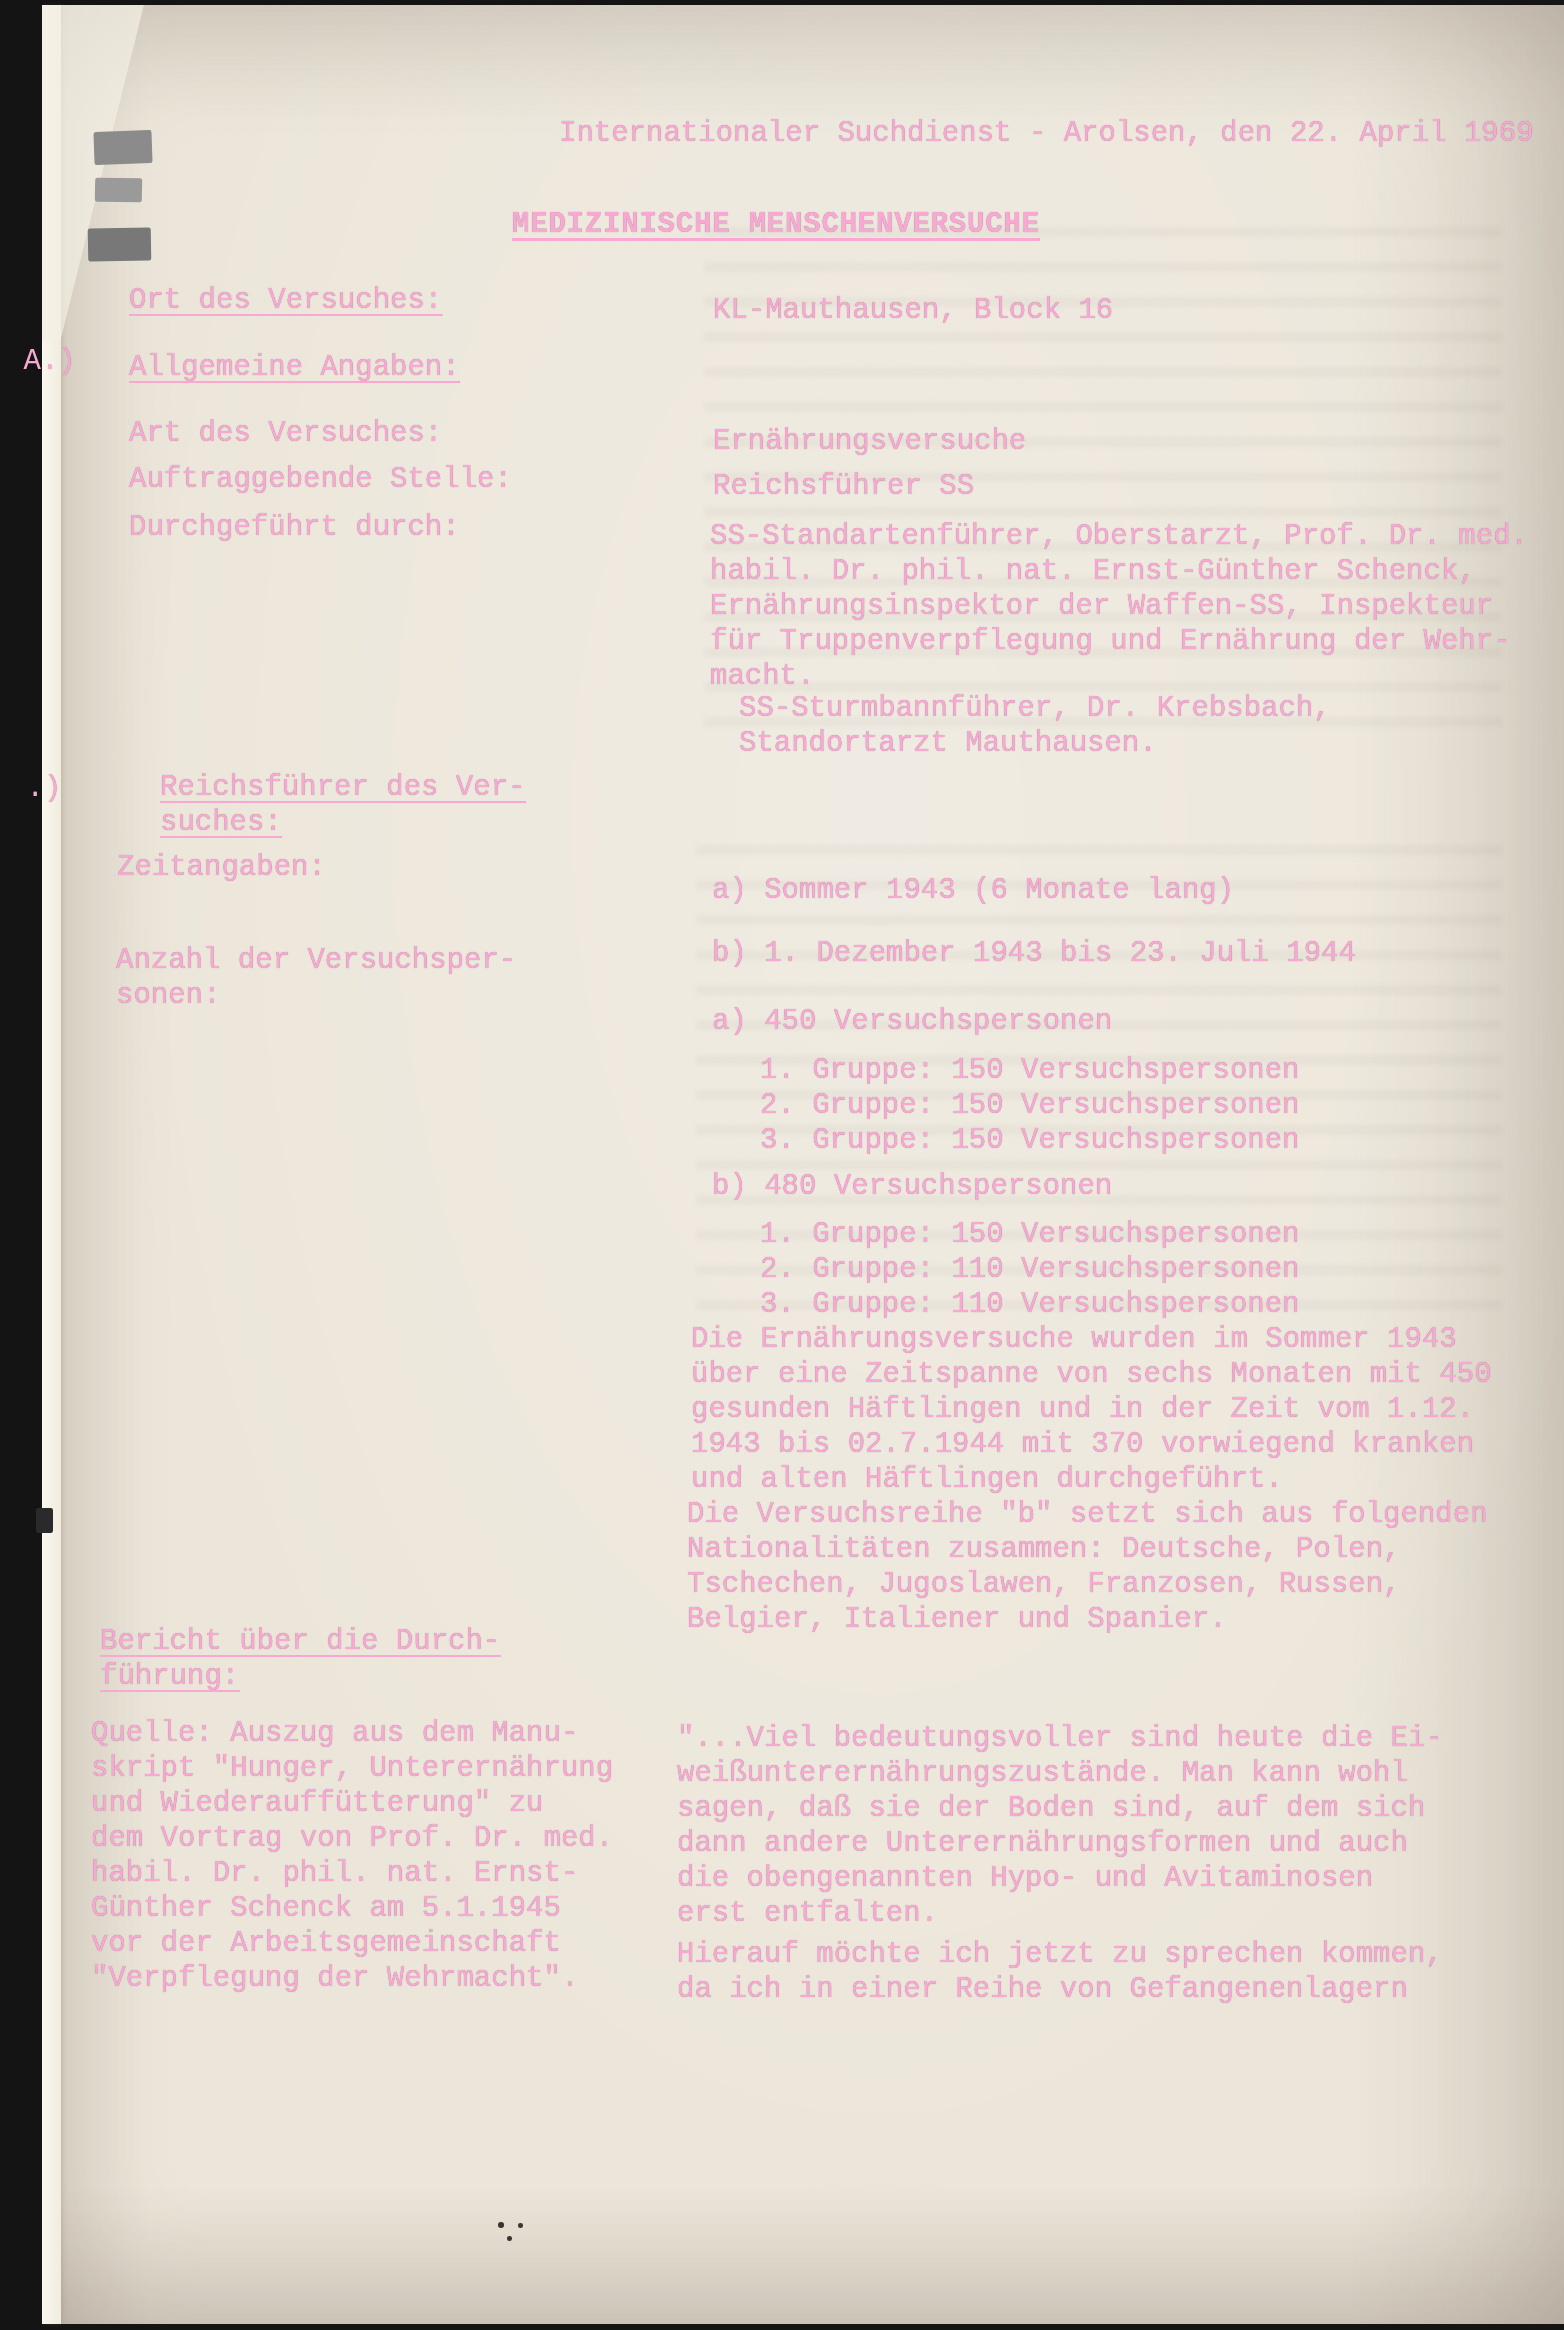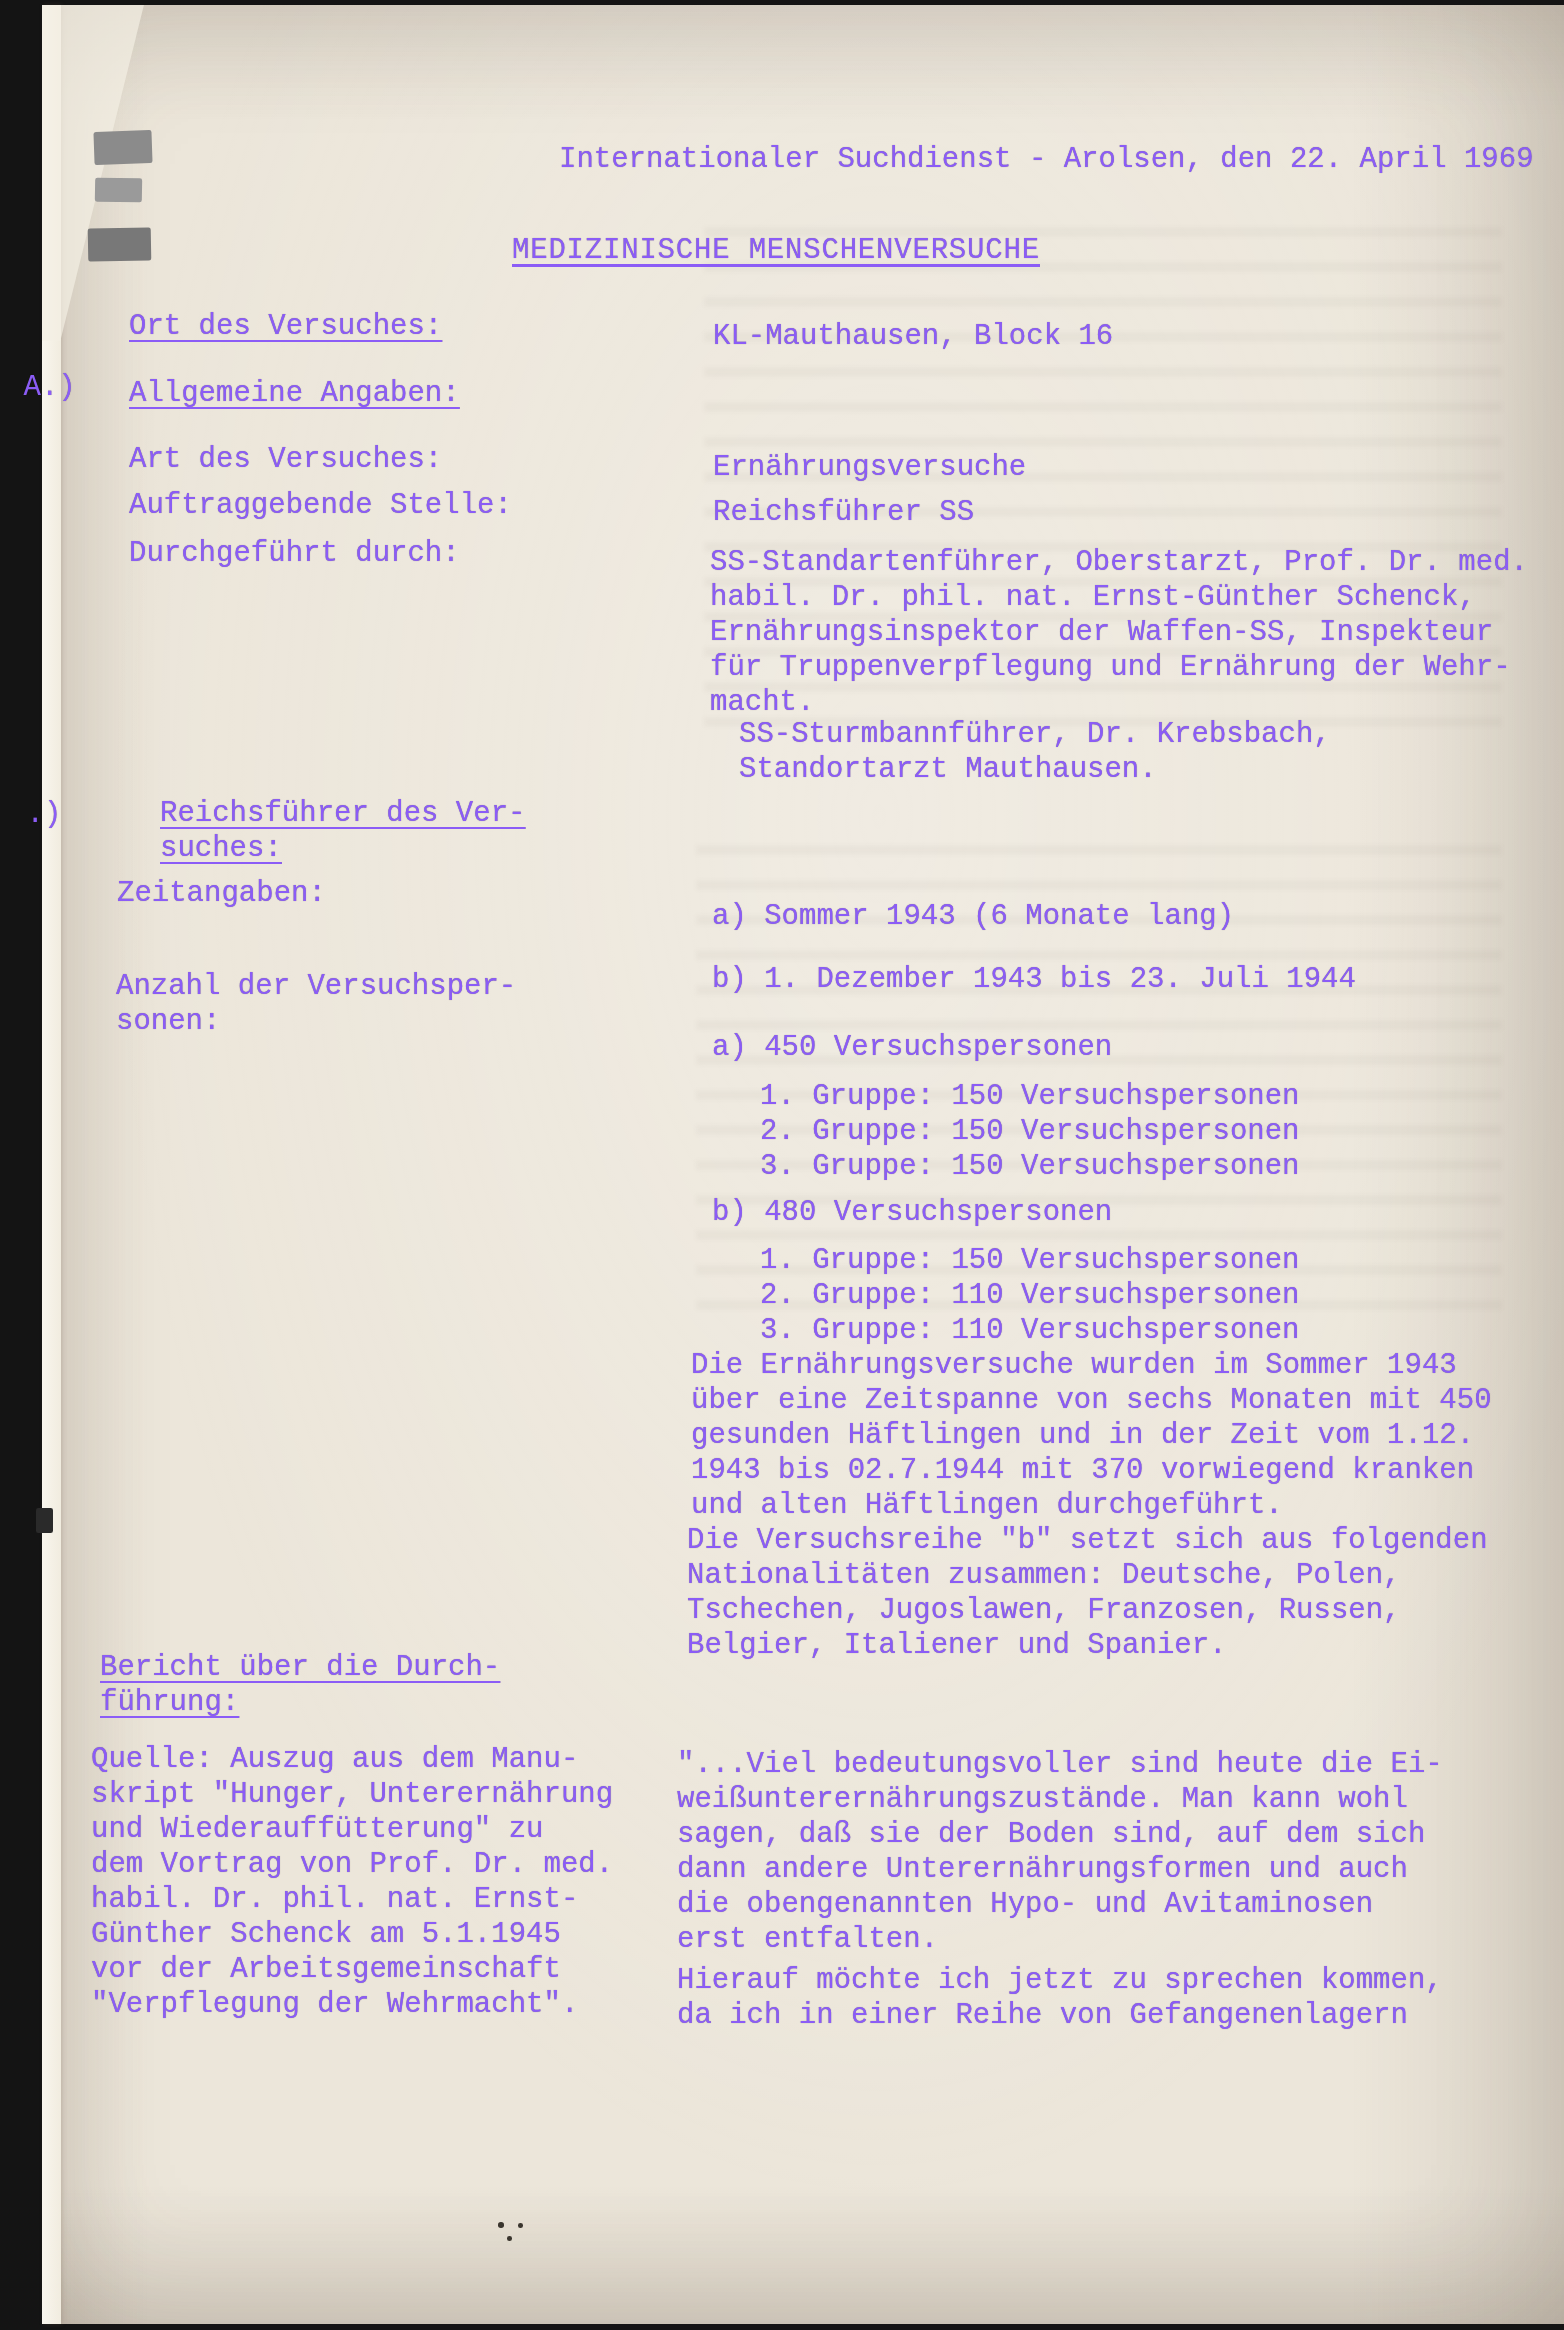--- a/index.html
+++ b/index.html
@@ -30,27 +30,26 @@
     position:absolute; left:42px; top:4.7px; width:102px; height:336px;
     background:#f4efe4;
     clip-path:polygon(0 0, 100% 0, 18% 100%, 0 100%);
     opacity:0.7;
   }
 
   .tw {
     position:absolute;
     font-size:29px;
     line-height:35px;
-    color:#8b5cf6;
+    color:#f9a8d4;
     white-space:pre-line;
     text-shadow:0 0 0.8px rgba(40,36,30,0.55);
-    margin-top:26px;
   }
   .u { text-decoration:underline; text-underline-offset:5.5px; text-decoration-thickness:2.3px; }
-  .title { text-decoration:underline; text-underline-offset:6.3px; text-decoration-thickness:3.1px; letter-spacing:0.8px; }
+  .title { text-decoration:underline; text-underline-offset:6.3px; text-decoration-thickness:3.1px; letter-spacing:0.8px;font-weight:bold; }
 
   .scan-mark { position:absolute; border-radius:2.3px; }
   .dot { position:absolute; border-radius:50%; background:#3a352e; }
 
   .bleed {
     position:absolute;
     background:repeating-linear-gradient(180deg, rgba(115,104,88,0.09) 0 10.2px, rgba(0,0,0,0) 10.2px 35px);
     filter:blur(2.3px);
     opacity:0.55;
     pointer-events:none;

